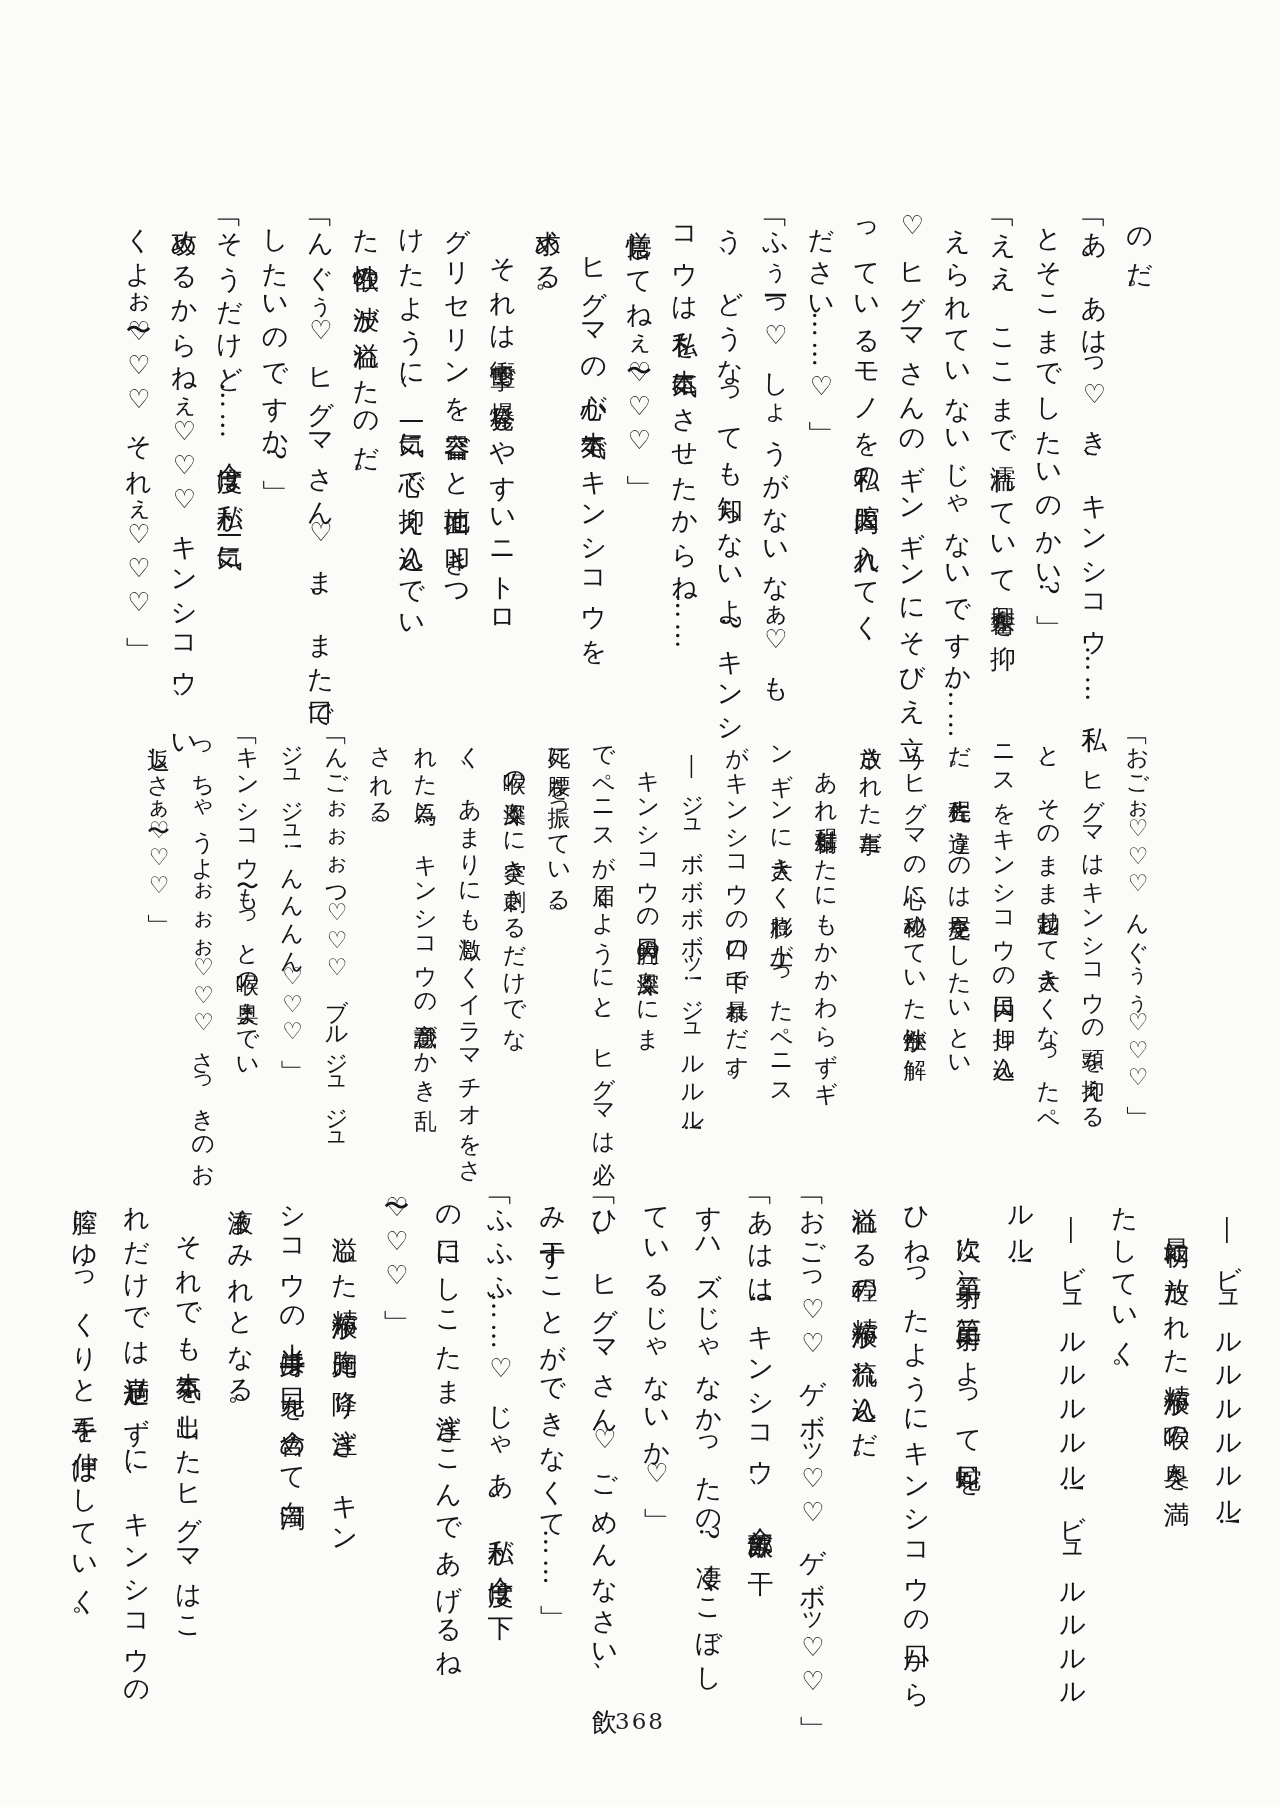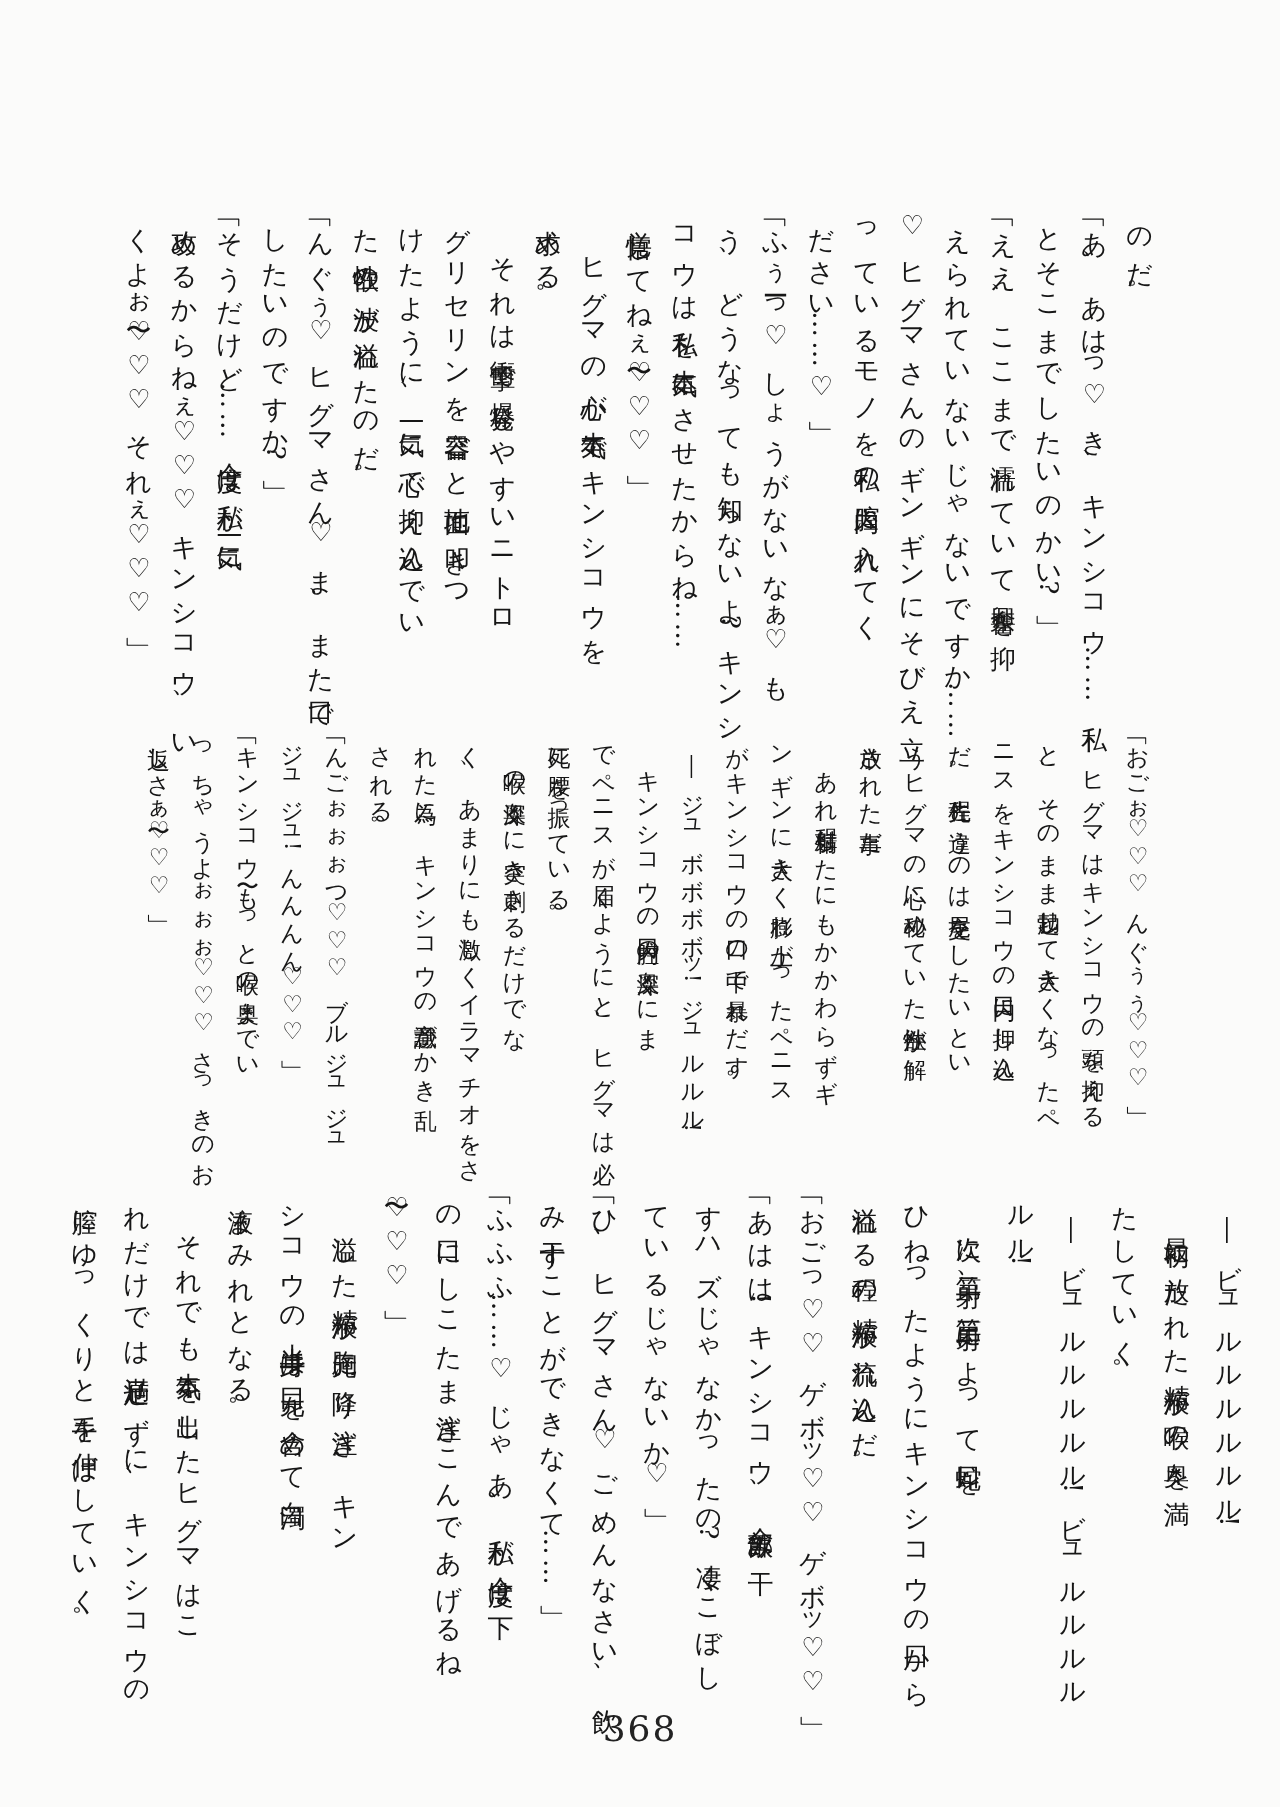--- a/index.html
+++ b/index.html
@@ -63,21 +63,21 @@
     letter-spacing: 4px;
   }
   .band-bottom .col { width: 52px; line-height: 52px; }
 
   .page-number {
     position: absolute;
     top: 1708px;
     left: 0;
     width: 100%;
     text-align: center;
-    font-size: 36px;
+    font-size: 23px;
     letter-spacing: 2px;
     color: #222;
   }
 </style>
 </head>
 <body>
 
 <div class="page">
   <section class="band band-top">
       <div class="col">のだ。</div>

